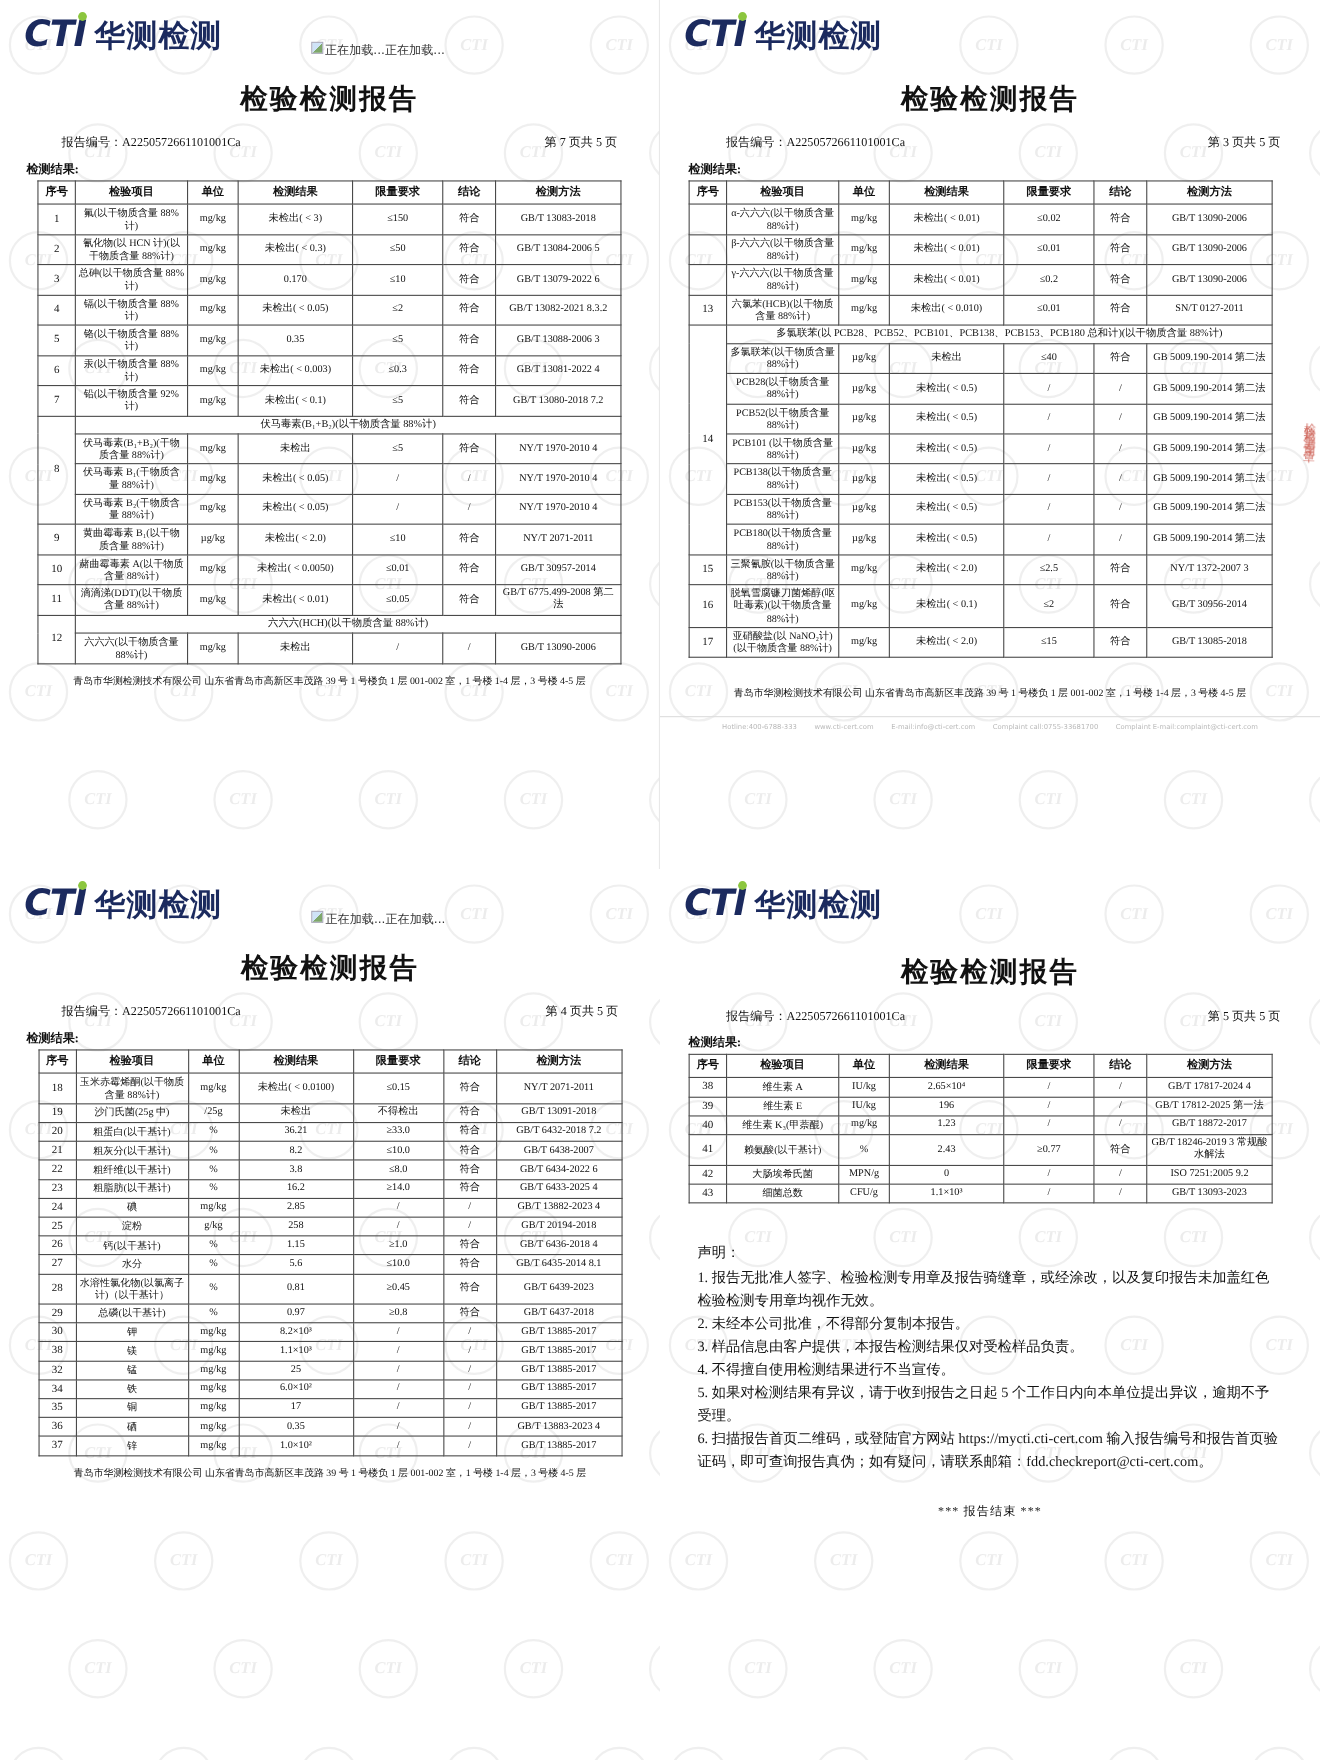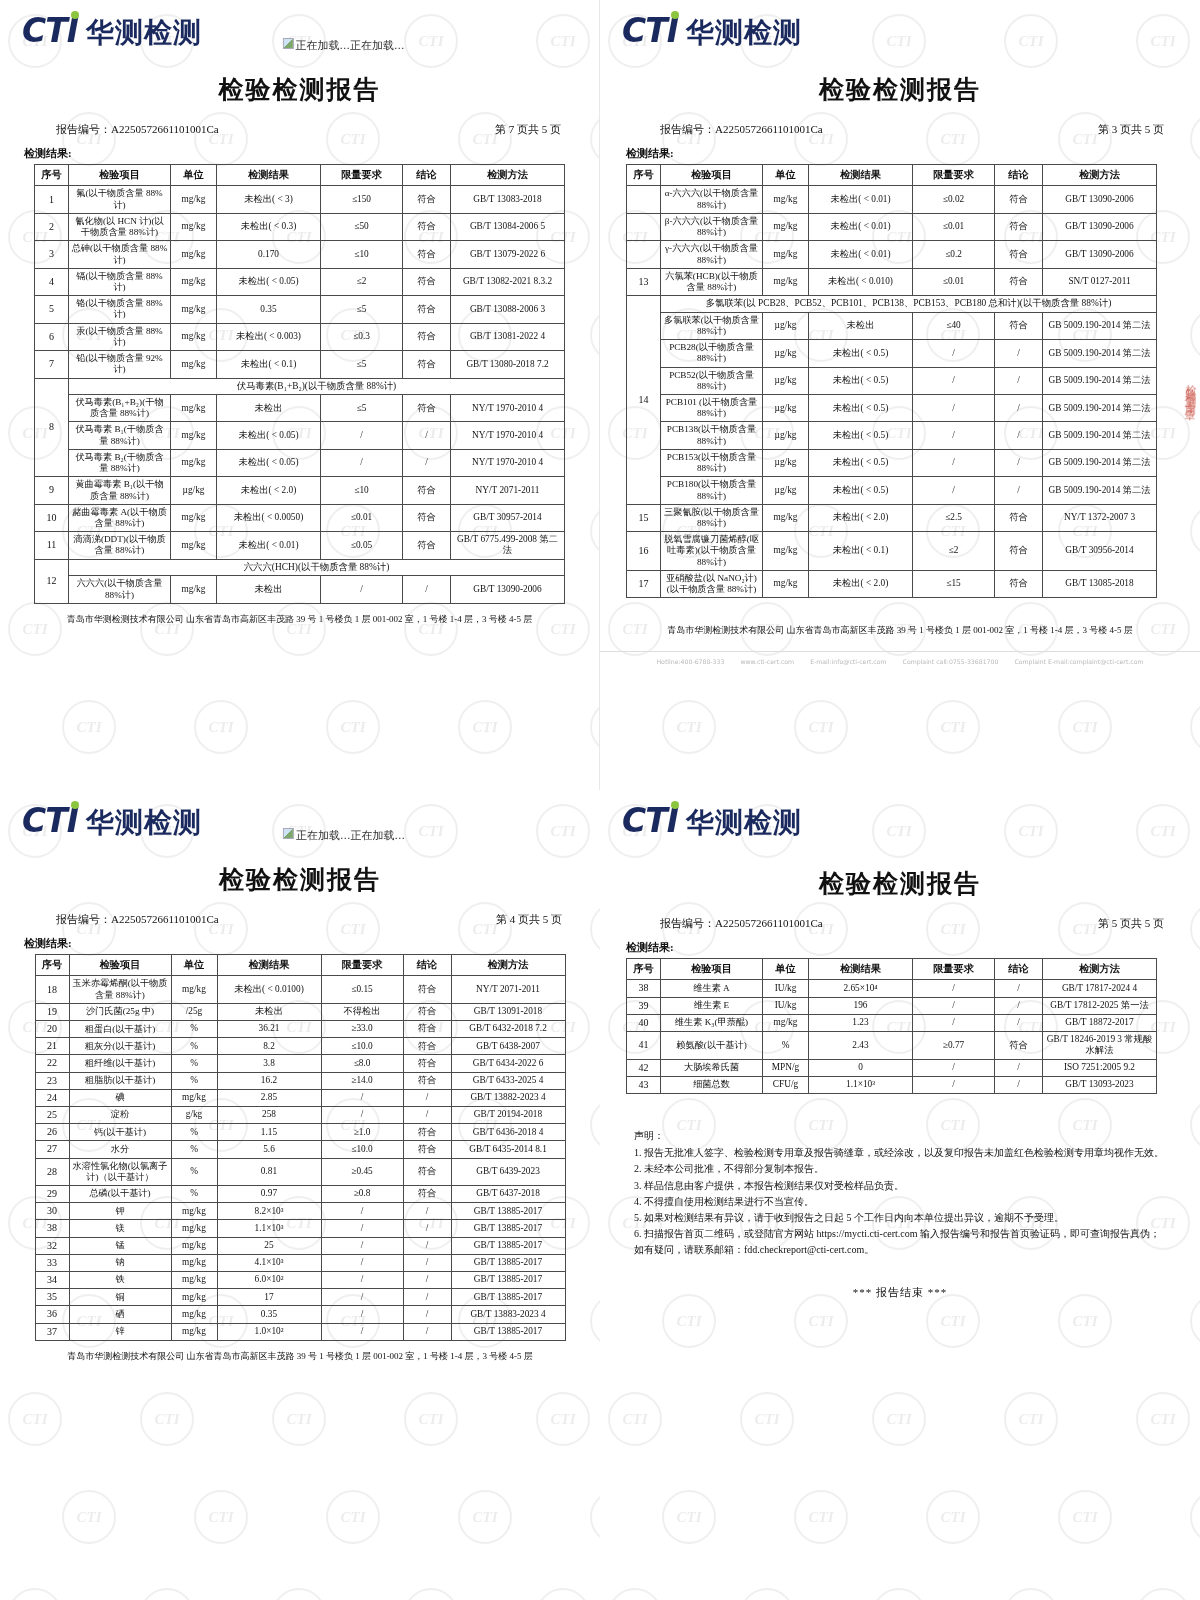--- a/index.html
+++ b/index.html
@@ -174,21 +174,21 @@
     color:#c0392b;
     font-size:11px;
     writing-mode:vertical-rl;
     text-align:center;
     letter-spacing:4px;
     transform:rotate(2deg);
     filter:blur(.25px);
   }
 
   
-  .decl { margin:34px 34px 0 34px; font-size:10px; line-height:1.62; }
+  .decl { margin:34px 34px 0 34px; font-size:13px; line-height:1.62; }
   .decl .dtitle { margin-bottom:1px; }
   .decl p { margin:0; }
   .end-mark { text-align:center; font-size:11px; margin-top:26px; letter-spacing:1px; }
 </style>
 </head>
 <body>
 
 <div class="sheet-grid">
 
   <div class="page p2">
@@ -843,29 +843,20 @@
             <tr>
               <td class="num">32</td>
               <td class="item">锰</td>
               <td>mg/kg</td>
               <td>25</td>
               <td>/</td>
               <td>/</td>
               <td>GB/T 13885-2017</td>
             </tr>
             <tr>
-              <td class="num">33</td>
-              <td class="item">钠</td>
-              <td>mg/kg</td>
-              <td>4.1×10³</td>
-              <td>/</td>
-              <td>/</td>
-              <td>GB/T 13885-2017</td>
-            </tr>
-            <tr>
               <td class="num">34</td>
               <td class="item">铁</td>
               <td>mg/kg</td>
               <td>6.0×10²</td>
               <td>/</td>
               <td>/</td>
               <td>GB/T 13885-2017</td>
             </tr>
             <tr>
               <td class="num">35</td>

